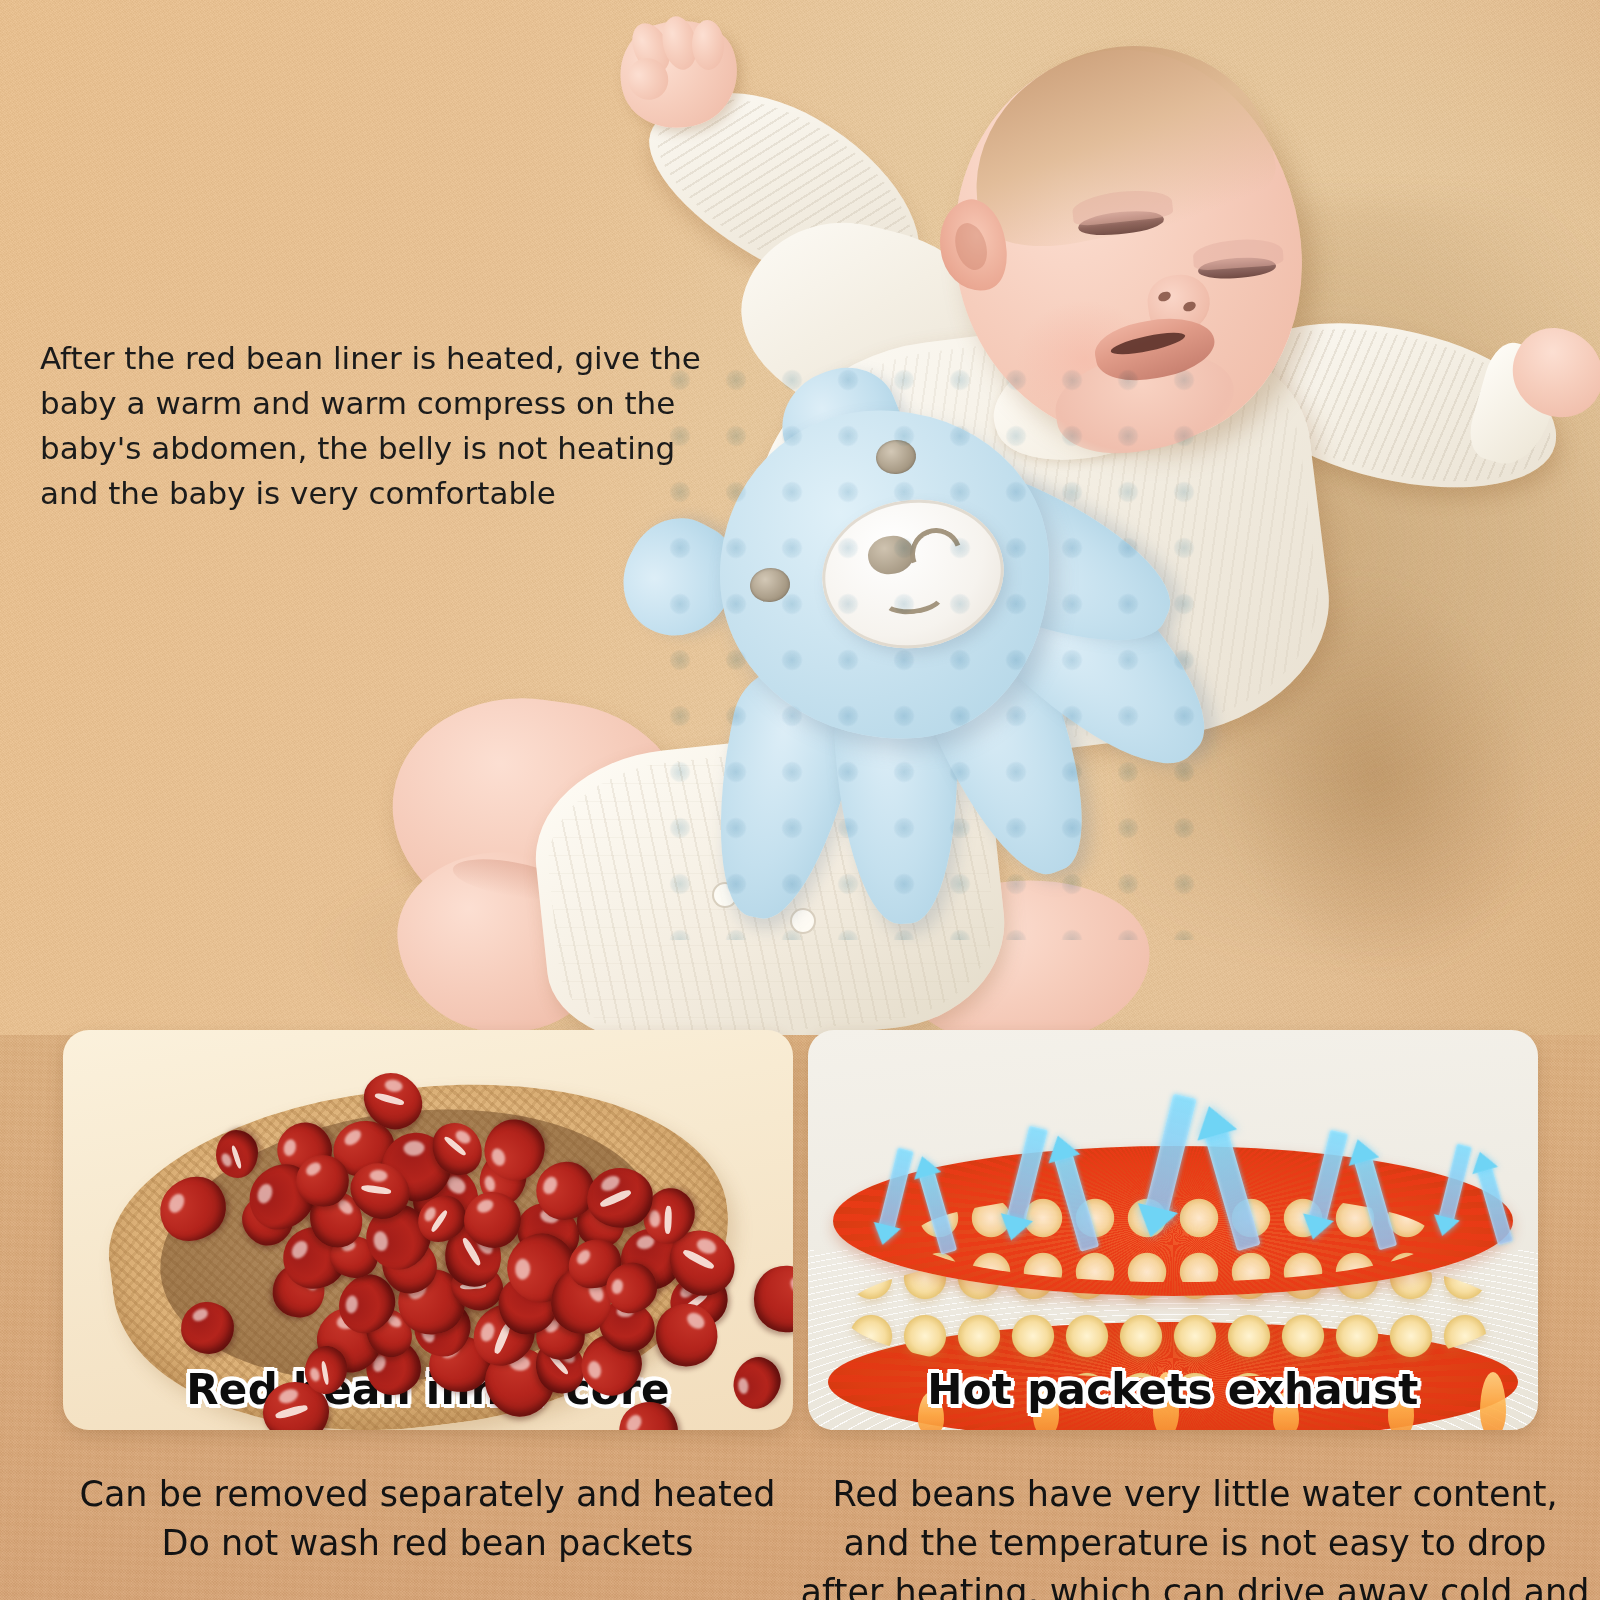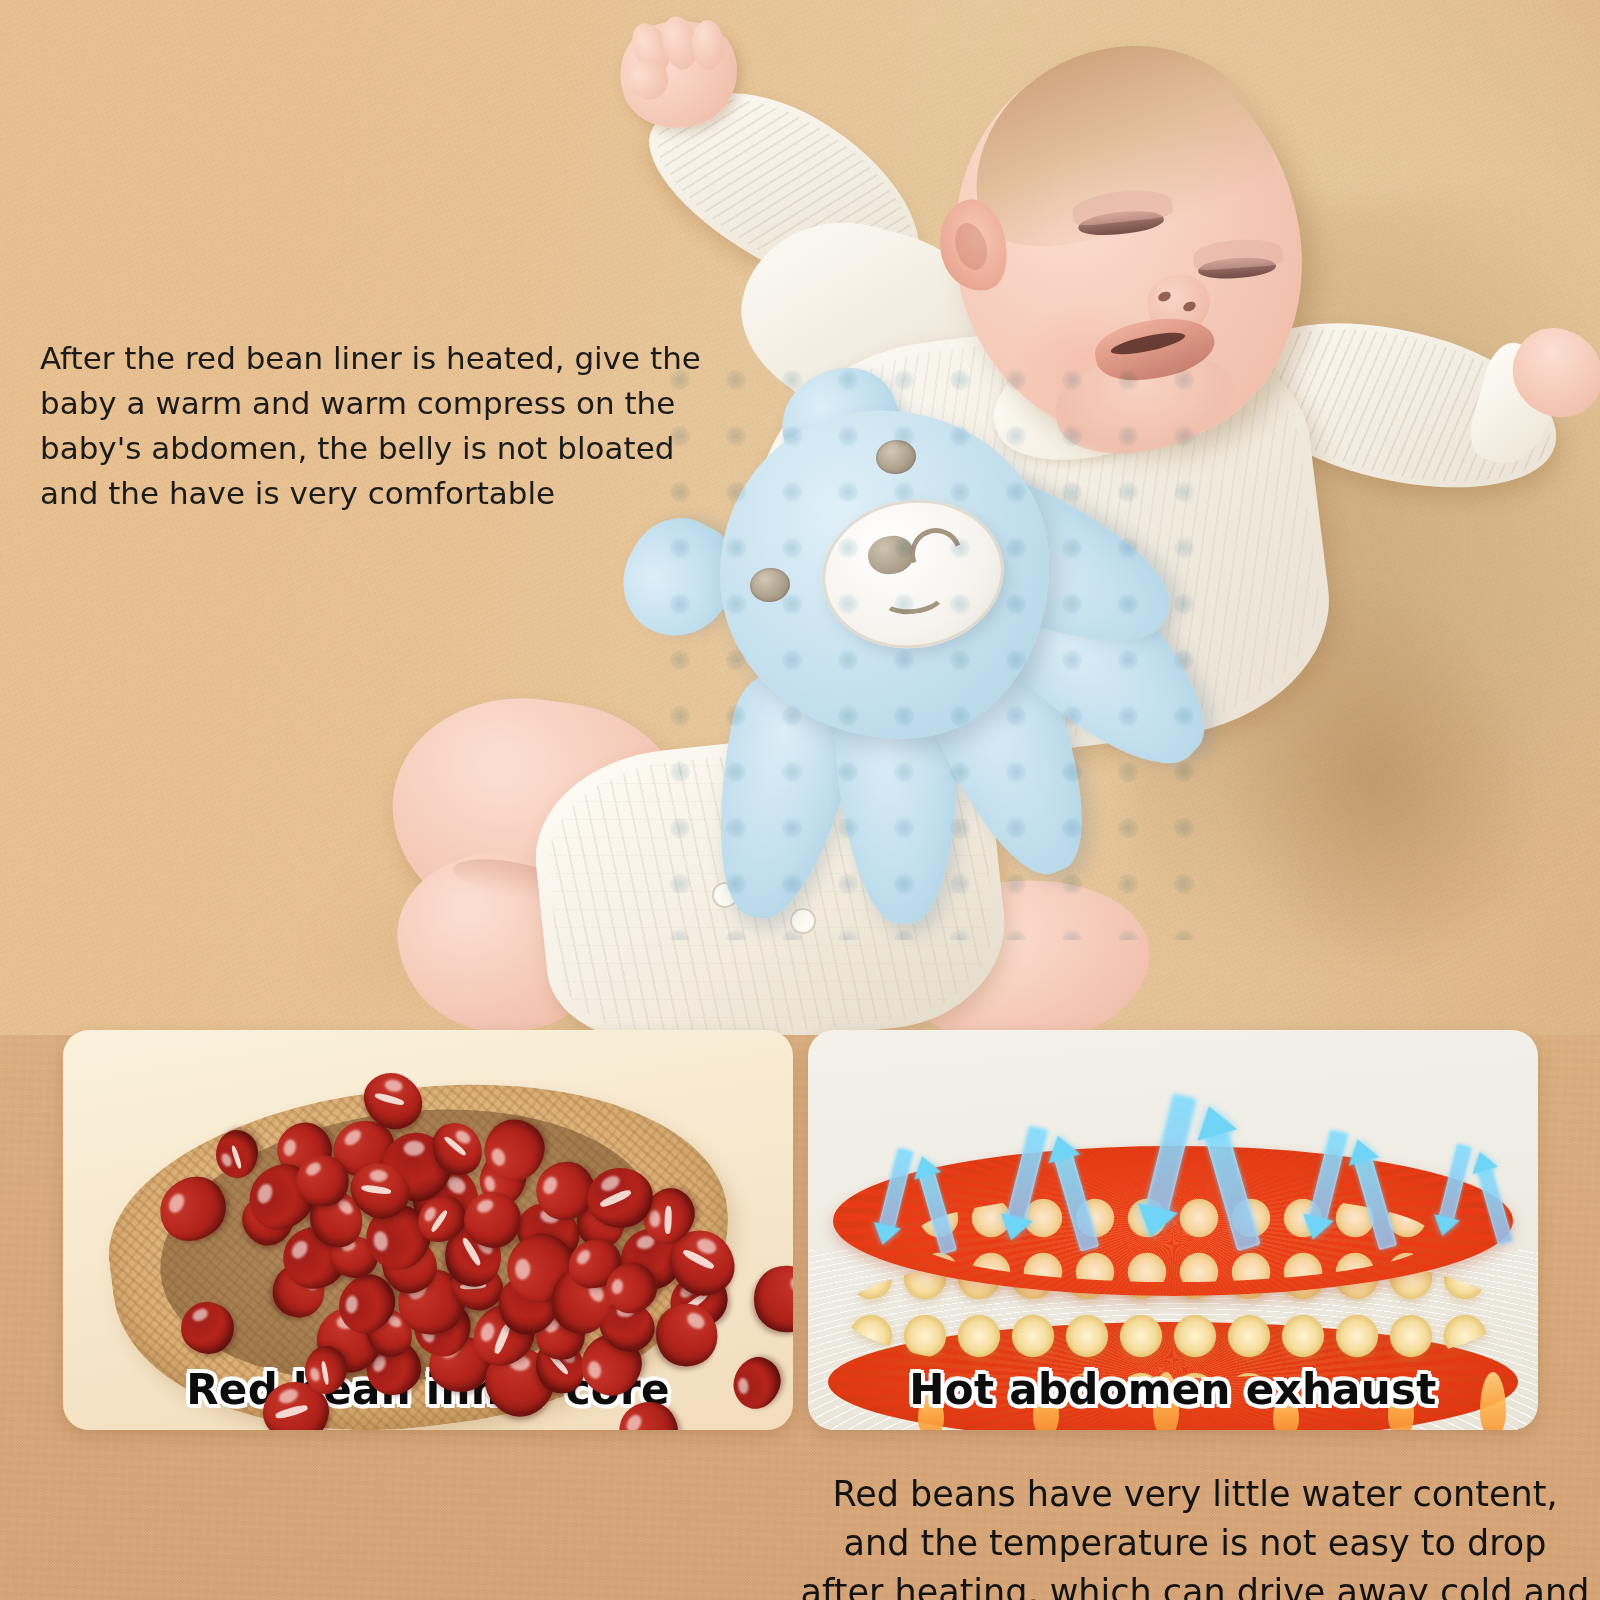--- a/index.html
+++ b/index.html
@@ -546,21 +546,21 @@
       <div class="bear-body"></div>
       <div class="muzzle"></div>
       <div class="snout-nose"></div>
       <div class="snout-curl"></div>
       <div class="snout-smile"></div>
       <div class="eye-bear-a"></div>
       <div class="eye-bear-b"></div>
       <div class="dimples"></div>
     </div>
 
-    <div class="body-copy">After the red bean liner is heated, give the baby a warm and warm compress on the baby's abdomen, the belly is not bloated and the have is very comfortable</div>
+    <div class="body-copy">After the red bean liner is heated, give the baby a warm and warm compress on the baby's abdomen, the belly is not heating and the baby is very comfortable</div>
   </div>
 
   <div class="bottom">
     <div class="bottom-noise"></div>
   </div>
 
   <div class="card card-left">
     <div class="beans-bg"></div>
     <div class="bowl"></div>
     <div class="bowl-inner"></div>
@@ -686,18 +686,19 @@
           <div style="position: absolute; left: 6px; top: 0px; width: 44px; height: 140px; transform: rotate(14deg);">
             <div class="arr-shaft" style="left:11px;top:0;height:108px;"></div>
             <div class="arr-head" style="left:4px;top:100px;border-top:26px solid #6fd4f5;"></div>
           </div>
           <div style="position: absolute; left: 62px; top: 6px; width: 44px; height: 140px; transform: rotate(-16deg);">
             <div class="arr-shaft" style="left:11px;top:26px;height:104px;"></div>
             <div class="arr-head" style="left:4px;top:2px;border-bottom:26px solid #6fd4f5;"></div>
           </div>
         </div>
       </div>
-    <div class="card-caption">Hot abdomen exhaust</div>
+    <div class="card-caption">Hot packets exhaust</div>
   </div>
 
+  <div class="desc desc-left">Can be removed separately and heated<br>Do not wash red bean packets</div>
   <div class="desc desc-right">Red beans have very little water content, and the temperature is not easy to drop after heating, which can drive away cold and keep warm</div>
 
 </div>
 
 </body></html>

